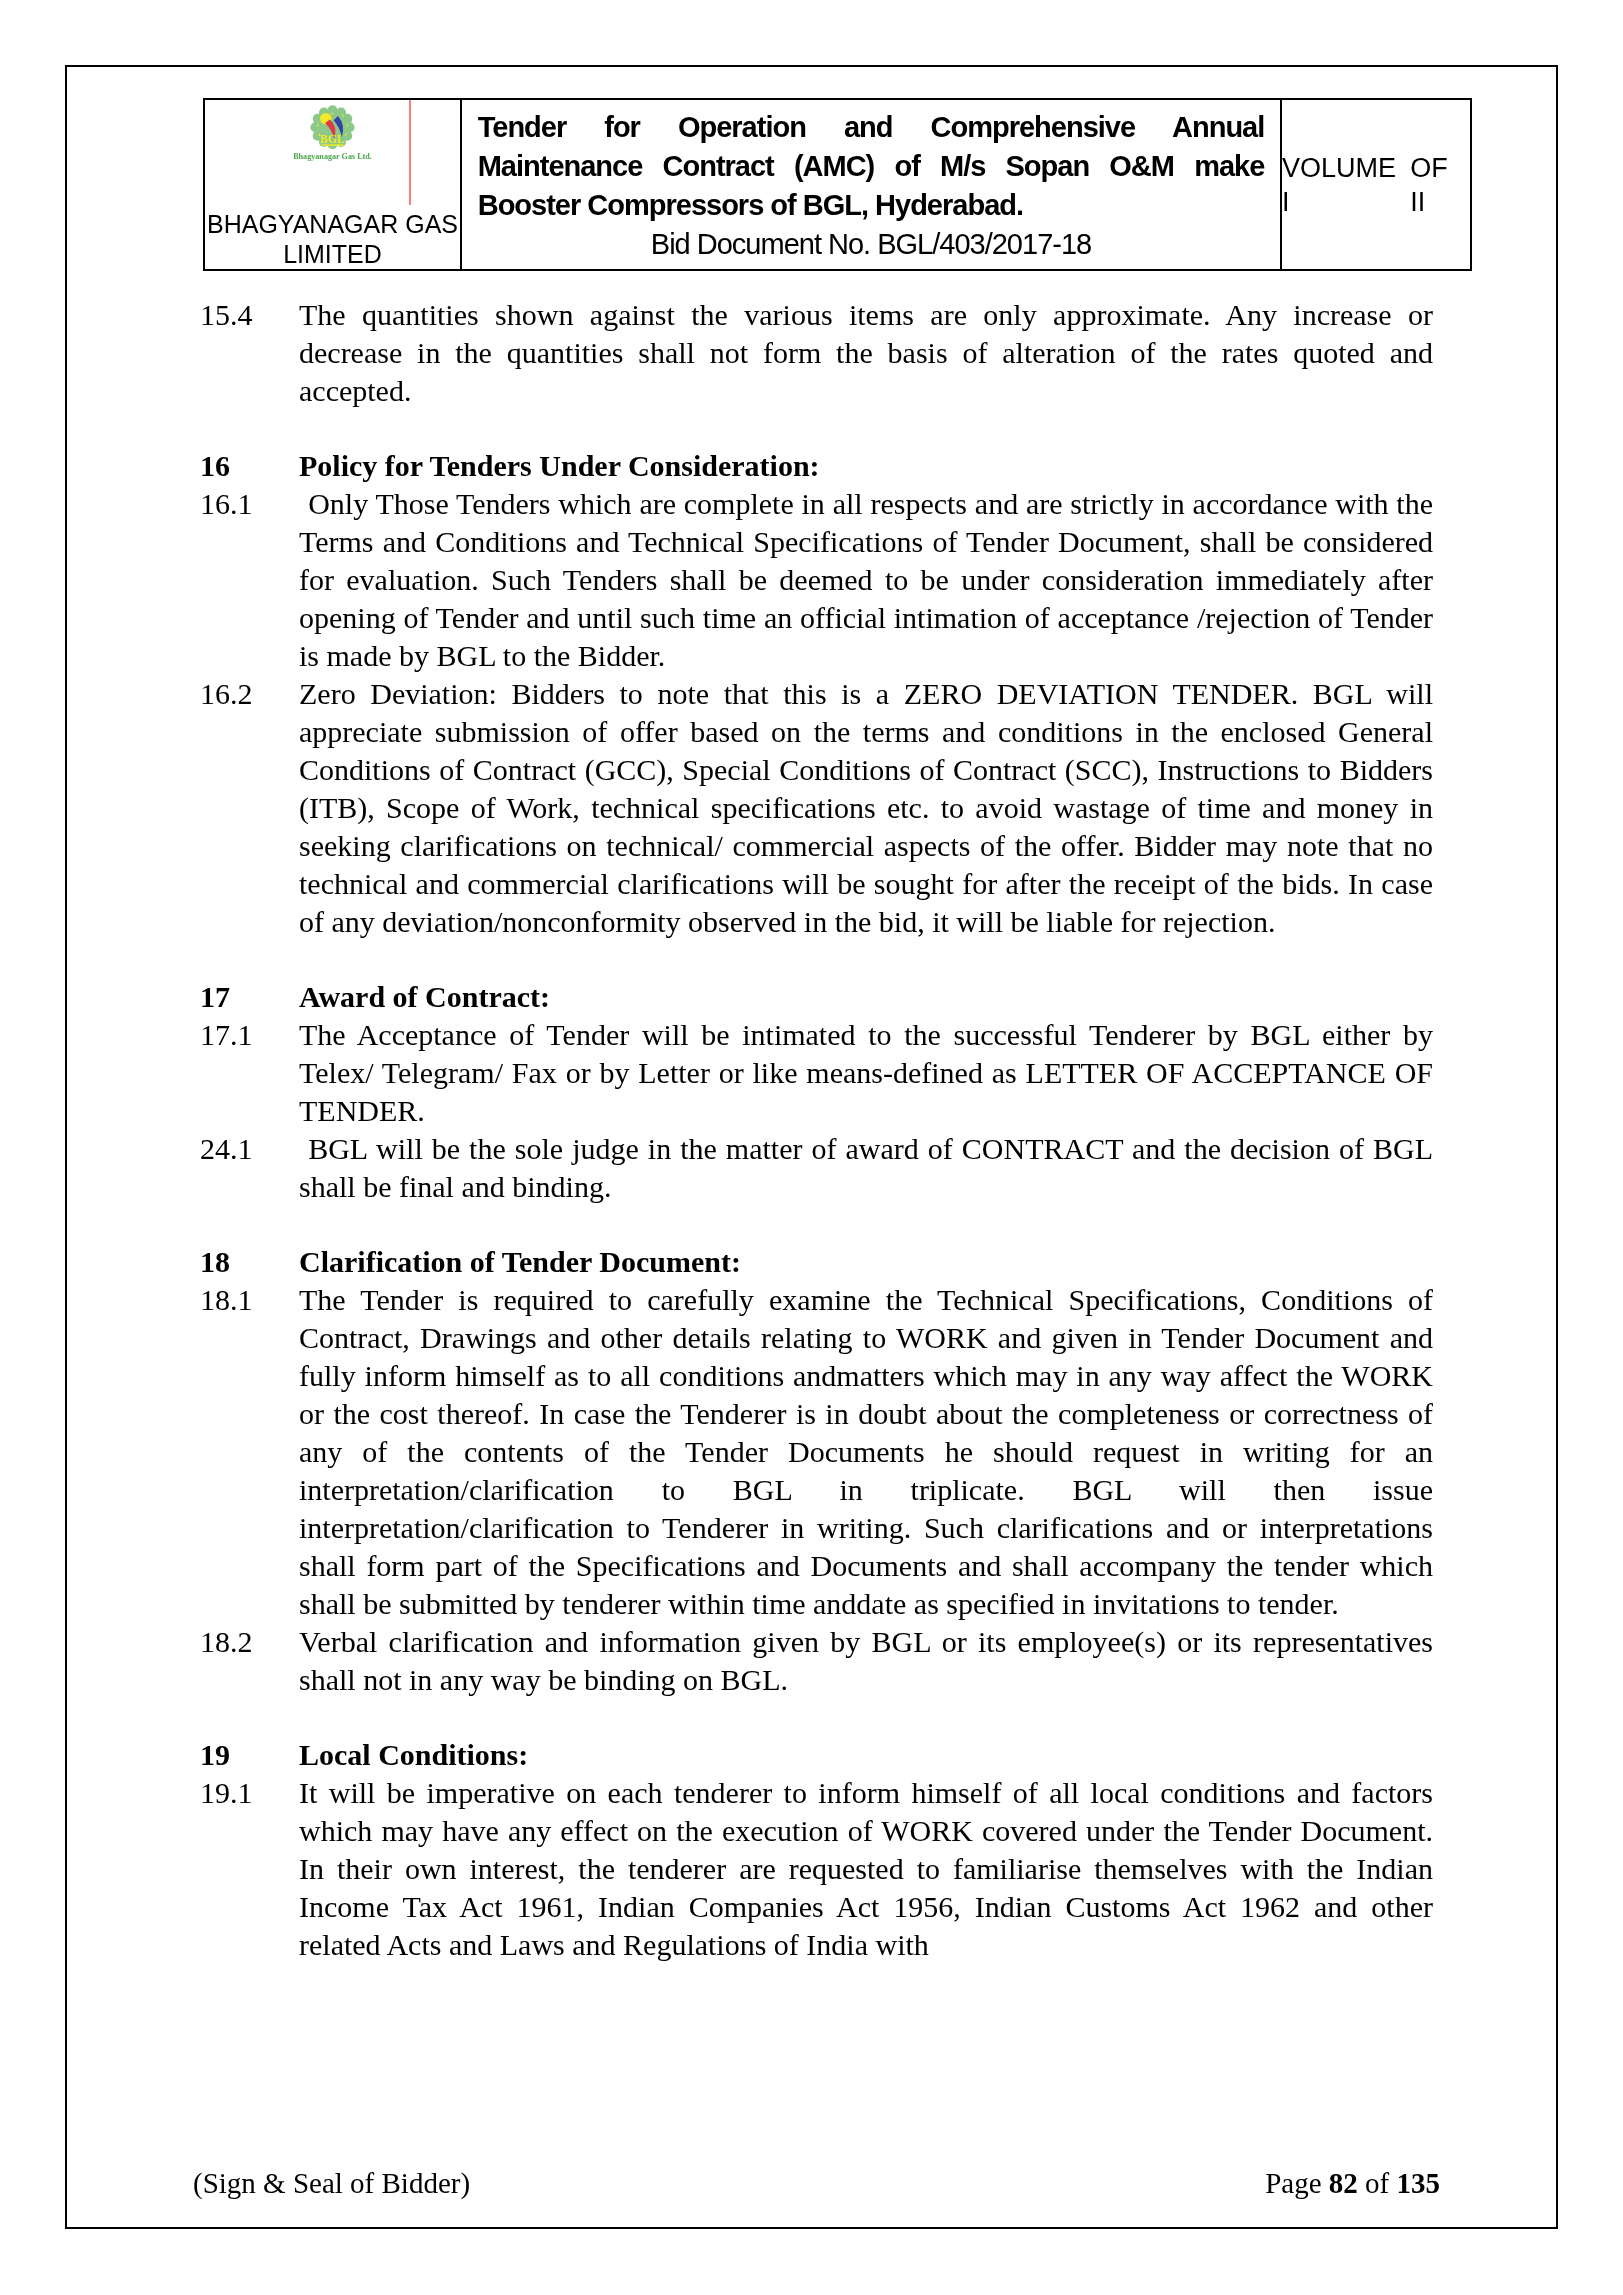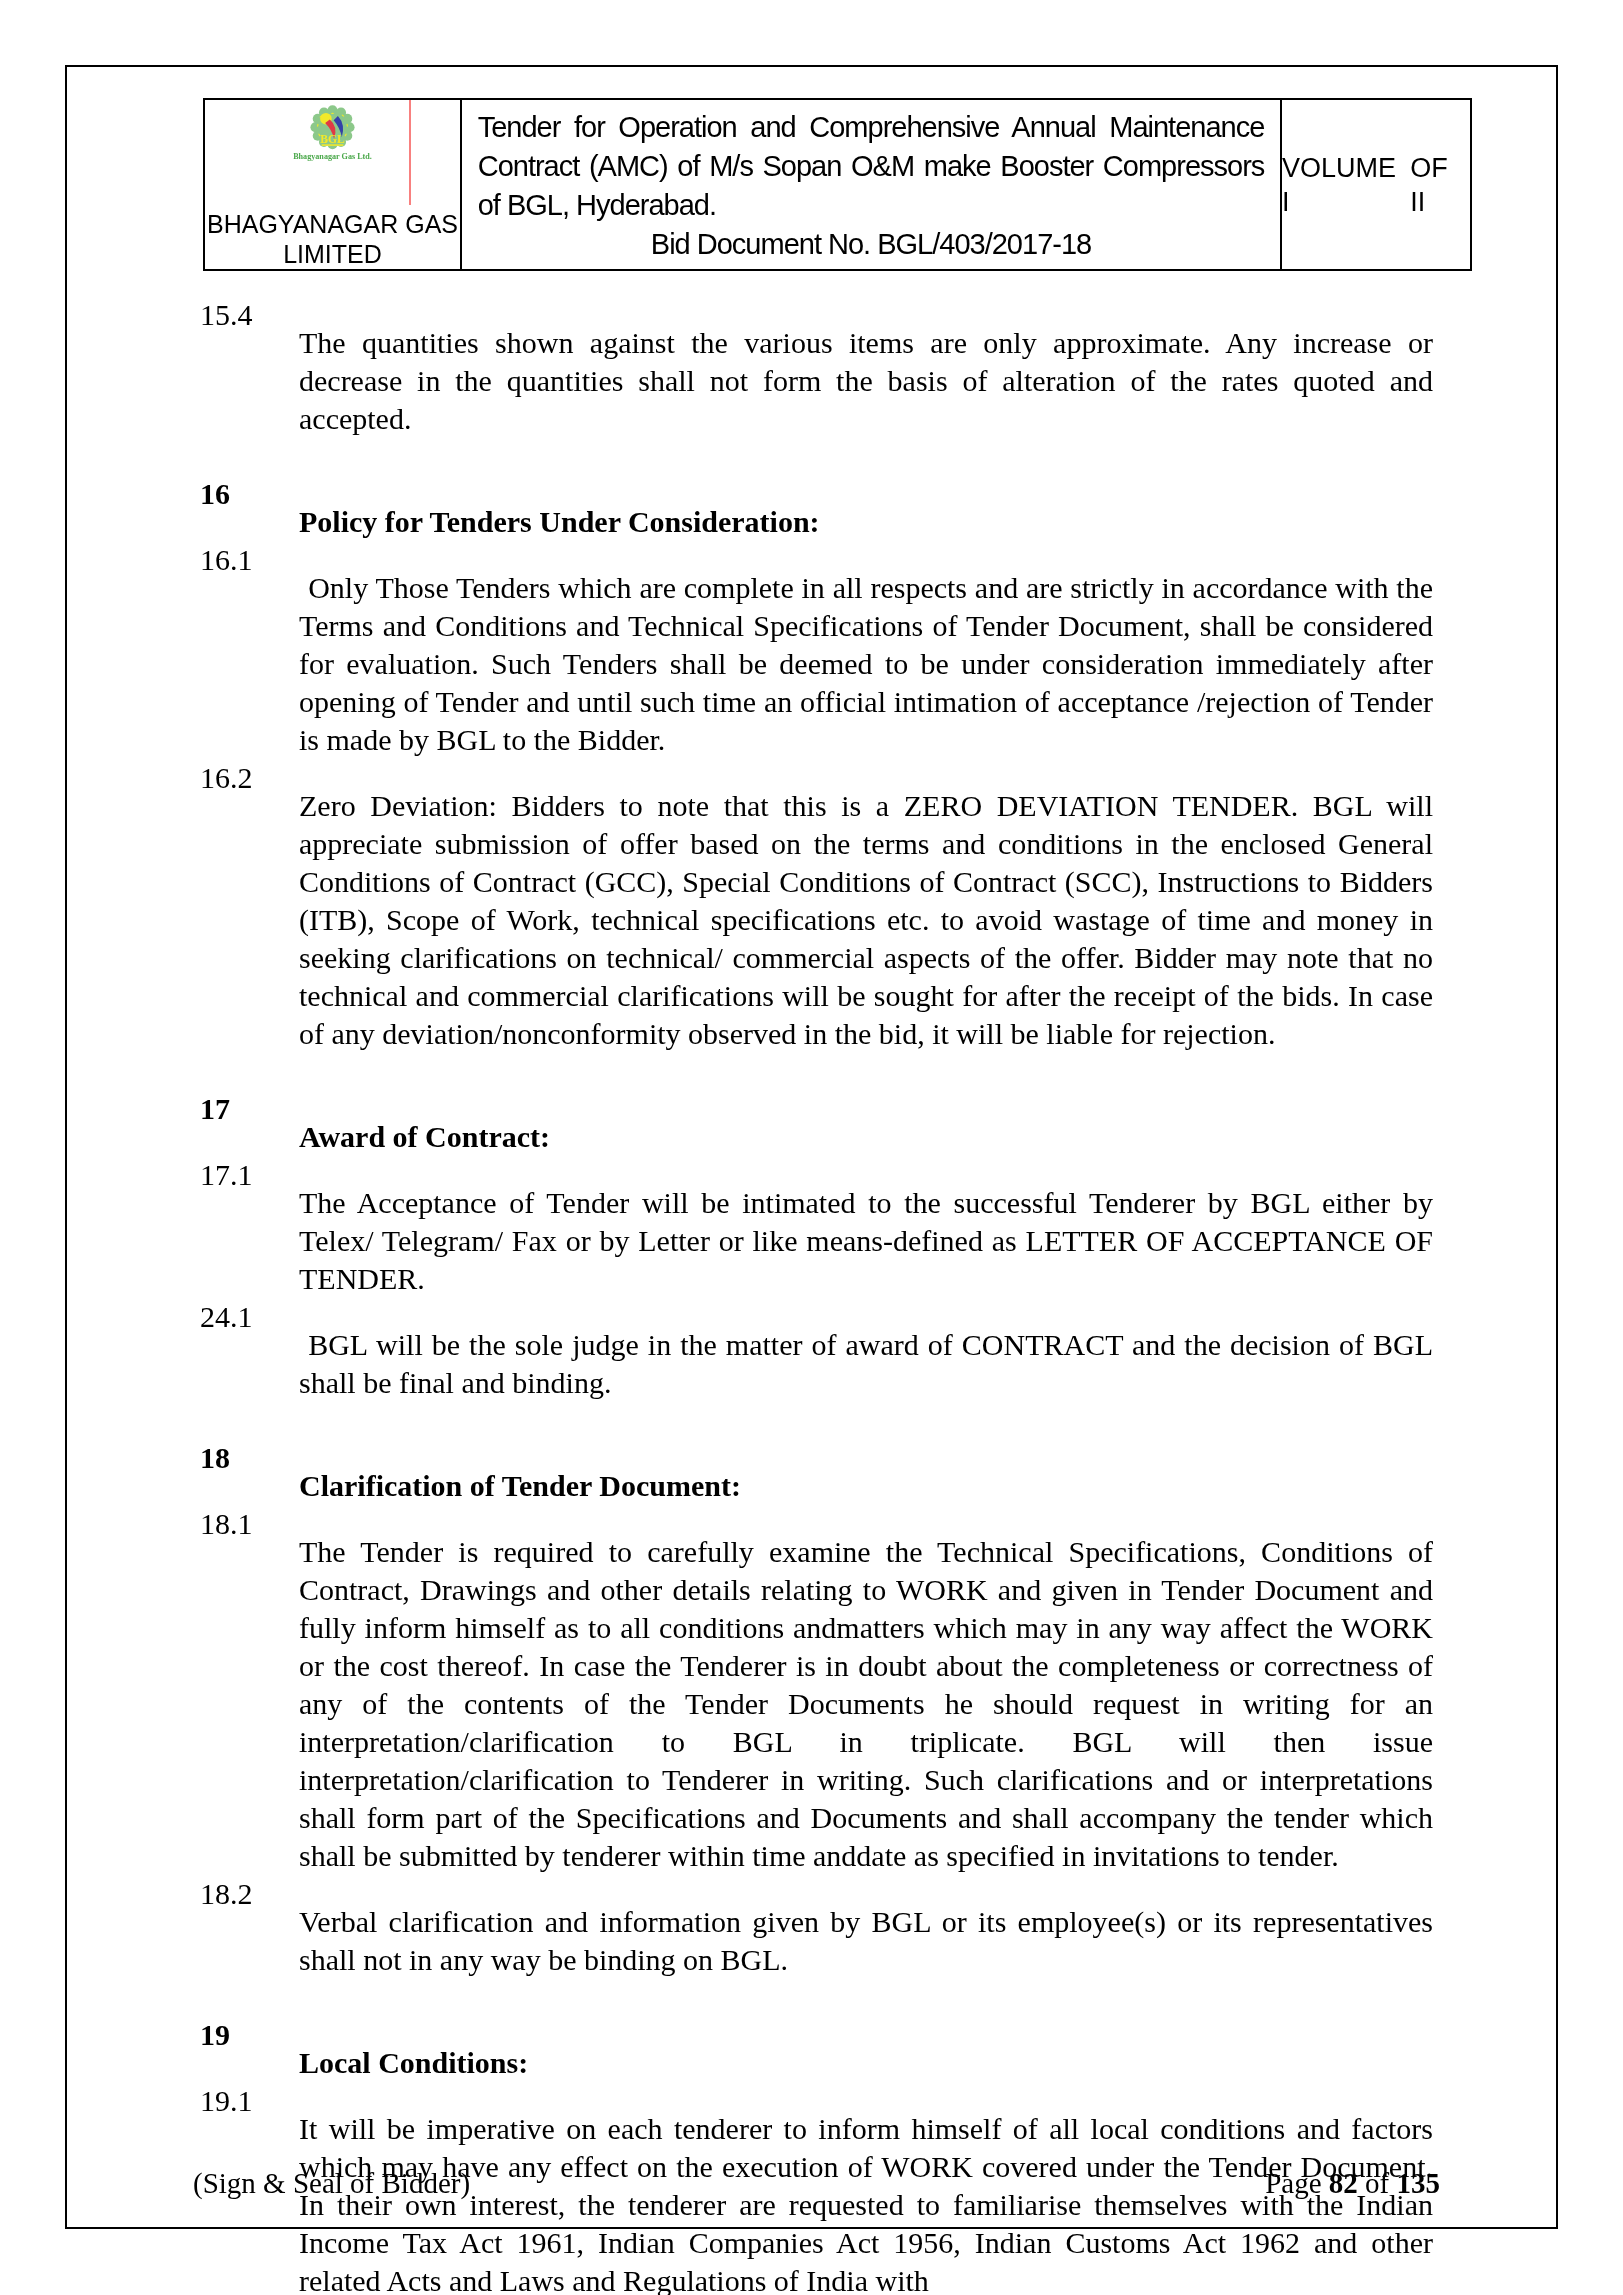--- a/index.html
+++ b/index.html
@@ -15,33 +15,33 @@
                   border:2.6px solid #000; display:flex; flex-direction:row; background:#fff; }
   .cell-logo { width:255px; height:100%; position:relative; display:flex; flex-direction:column;
                align-items:center; overflow:hidden;gap:32px; }
   .logo-svg { margin-top:3.9px; }
   .scan-red-line { position:absolute; top:0; left:204px; width:2px; height:105px; }
   .company-name { font-family:"Liberation Sans", sans-serif; font-size:25px; line-height:29.4px;
                   text-align:center; margin-top:15px; }
   .cell-title { width:820px; height:100%; border-left:2.6px solid #000; padding:7.9px 15.7px 5.2px 15.7px;
                 font-family:"Liberation Sans", sans-serif; font-size:29px; line-height:39px;
                 letter-spacing:-1px; }
-  .title-main { text-align:justify; text-align-last:left; }
+  .title-main { text-align:justify; text-align-last:left;font-weight:bold; }
   .title-bid  { text-align:center; }
   .cell-volume { flex:1; height:100%; border-left:2.6px solid #000;
                  display:flex; flex-direction:row; justify-content:center; align-items:center;
                  font-family:"Liberation Sans", sans-serif; font-size:27px; line-height:34px; }
 
   
   .content { position:absolute; left:200px; top:296px; width:1233px;
              font-size:30px; line-height:38px; }
   .clause { display:flex; }
   .clause.heading { margin-top:37px; font-weight:bold; }
   .clause-num { width:99px; flex-shrink:0; }
-  .clause-text { flex:1; text-align:justify;margin-top:28px; }
+  .clause-text { flex:1; text-align:justify; }
   .clause.heading .clause-text { text-align:left; }
   .clause.indent .clause-text { text-indent:9.2px; }
 
   
   .footer { position:absolute; left:193px; top:2167px; width:1247px;
             display:flex; justify-content:space-between; font-size:29px; }
   .bold { font-weight:bold; }
 </style>
 </head>
 <body>

